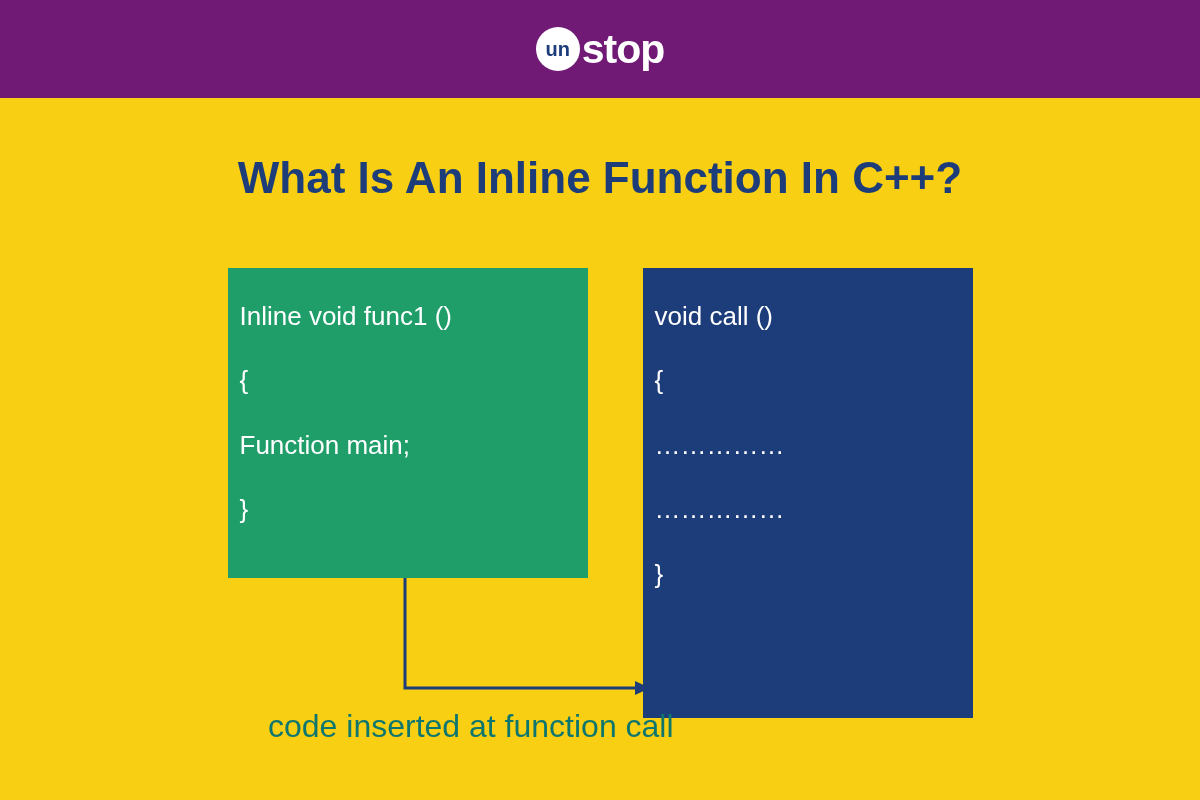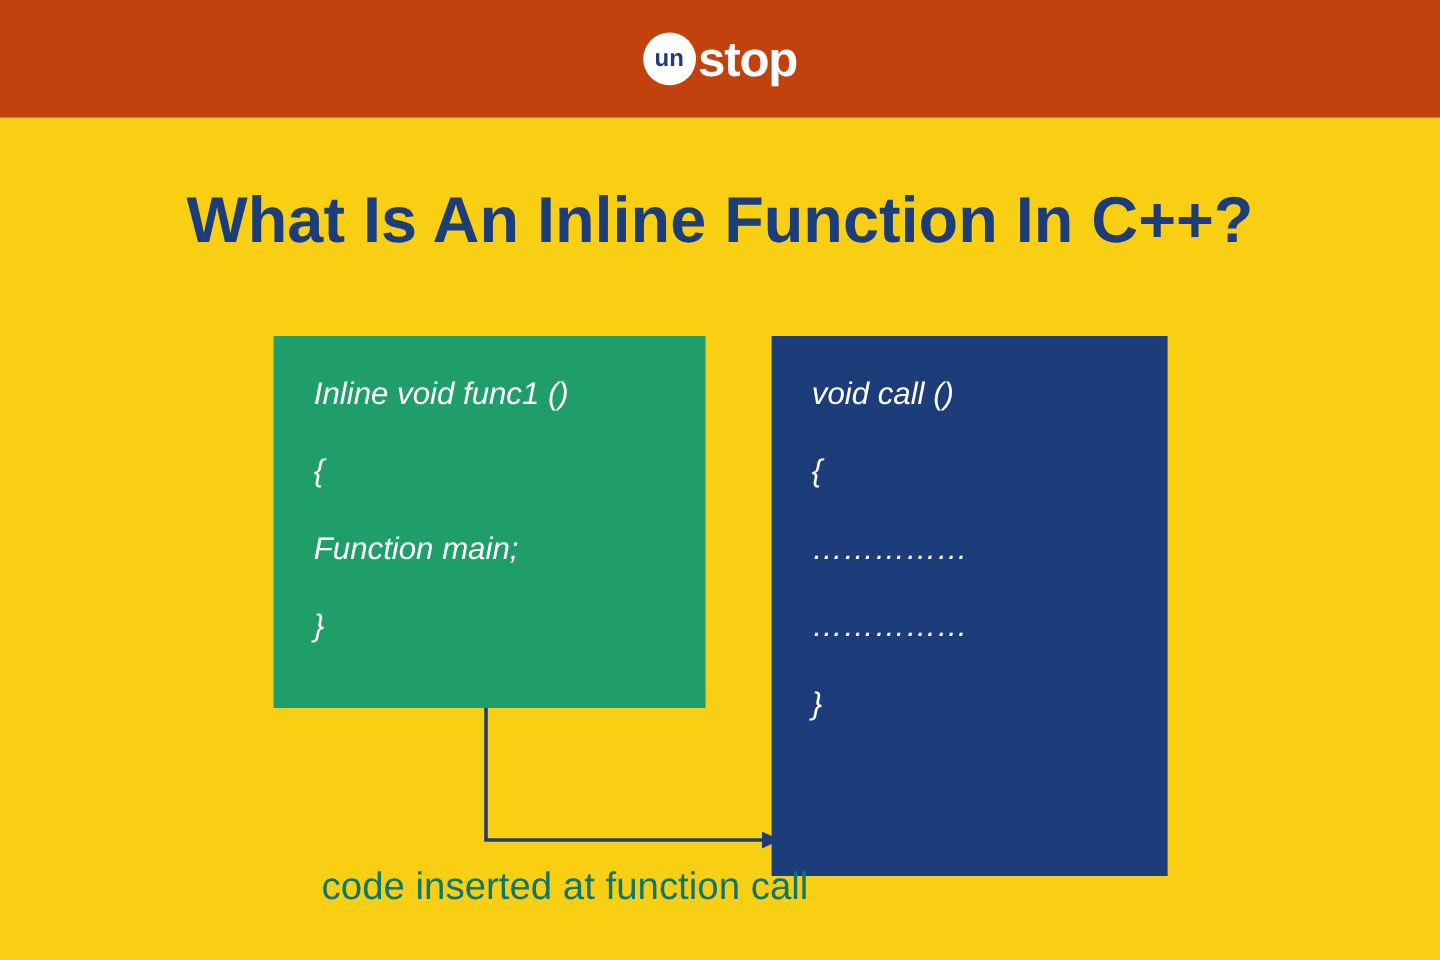--- a/index.html
+++ b/index.html
@@ -10,21 +10,21 @@
     body {
       width: 1200px;
       height: 800px;
       font-family: Arial, Helvetica, sans-serif;
       background: #f8cf12;
       overflow: hidden;
     }
     .header {
       width: 100%;
       height: 98px;
-      background: #c2410c;
+      background: #701a75;
       display: flex;
       align-items: center;
       justify-content: center;
     }
     .logo {
       display: flex;
       align-items: center;
       gap: 2px;
     }
     .logo-circle {
@@ -41,39 +41,38 @@
     }
     .logo-text {
       color: #ffffff;
       font-size: 41px;
       font-weight: bold;
       letter-spacing: -1px;
     }
     .title {
       text-align: center;
       color: #1c3d7a;
-      font-size: 54px;
+      font-size: 44px;
       font-weight: bold;
       margin-top: 55px;
     }
     .diagram-container {
       position: relative;
       width: 100%;
       margin-top: 65px;
       display: flex;
       justify-content: center;
       gap: 55px;
     }
     .code-box {
-      padding: 30px 34px;
+      padding: 30px 12px;
       color: #ffffff;
       font-size: 26px;
       font-family: Arial, Helvetica, sans-serif;
       line-height: 1.4;
-      font-style: italic;
     }
     .code-box .code-line {
       margin-bottom: 28px;
     }
     .code-box .code-line:last-child {
       margin-bottom: 0;
     }
     .green-box {
       background: #1f9e6a;
       width: 360px;

